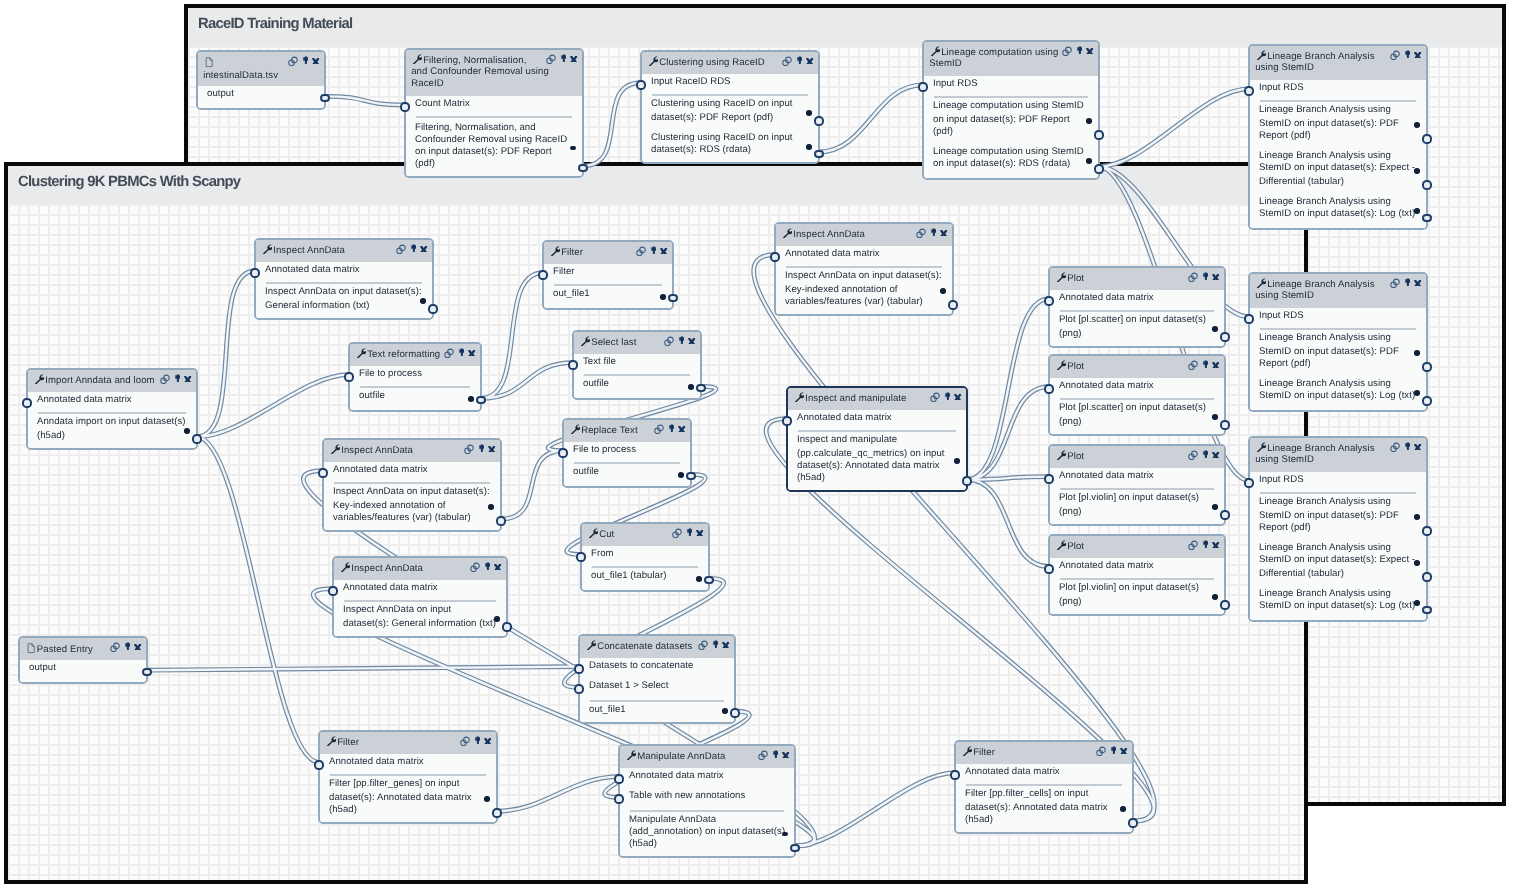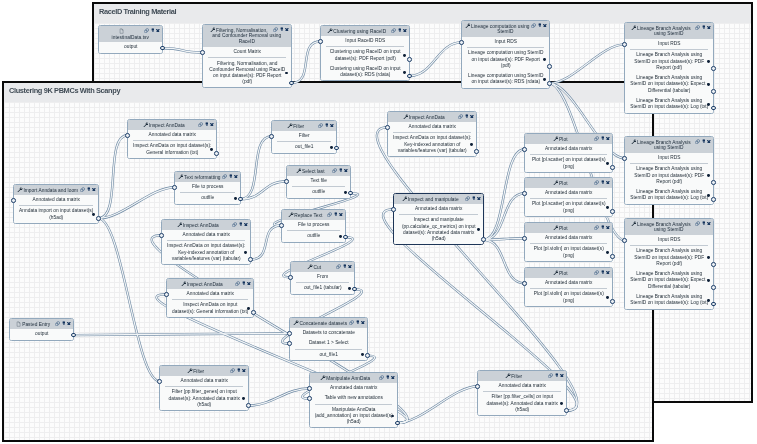--- a/index.html
+++ b/index.html
@@ -1,17 +1,17 @@
 <!DOCTYPE html>
 <html><head>
 <meta charset="utf-8">
 <style>
   html,body{margin:0;padding:0;background:#ffffff;width:757px;height:444px;overflow:hidden;
     font-family:"Liberation Sans",sans-serif;-webkit-font-smoothing:antialiased;}
-  .wrap{position:relative;width:757px;height:444px;overflow:hidden;text-align:center;}
+  .wrap{position:relative;width:757px;height:444px;overflow:hidden;}
   .panel{position:absolute;background:#ffffff;border:2px solid #0a0a0a;box-sizing:border-box;overflow:hidden;}
   .panel-head{position:absolute;left:0;top:0;right:0;height:19px;background:#e9eaec;}
   .panel-title{position:absolute;left:5px;top:3.3px;font-size:7.4px;font-weight:bold;color:#414c56;
      white-space:nowrap;letter-spacing:-0.36px;}
   .canvas{position:absolute;left:0;right:0;bottom:0;top:19px;
     background-color:#fcfcfc;
     background-image:linear-gradient(to right, #eeeeef 0.8px, transparent 0.8px),
                      linear-gradient(to bottom, #eeeeef 0.8px, transparent 0.8px);
     background-size:5px 5px;}
   .node{position:absolute;box-sizing:border-box;border:1px solid #93a9bd;border-radius:2.5px;

